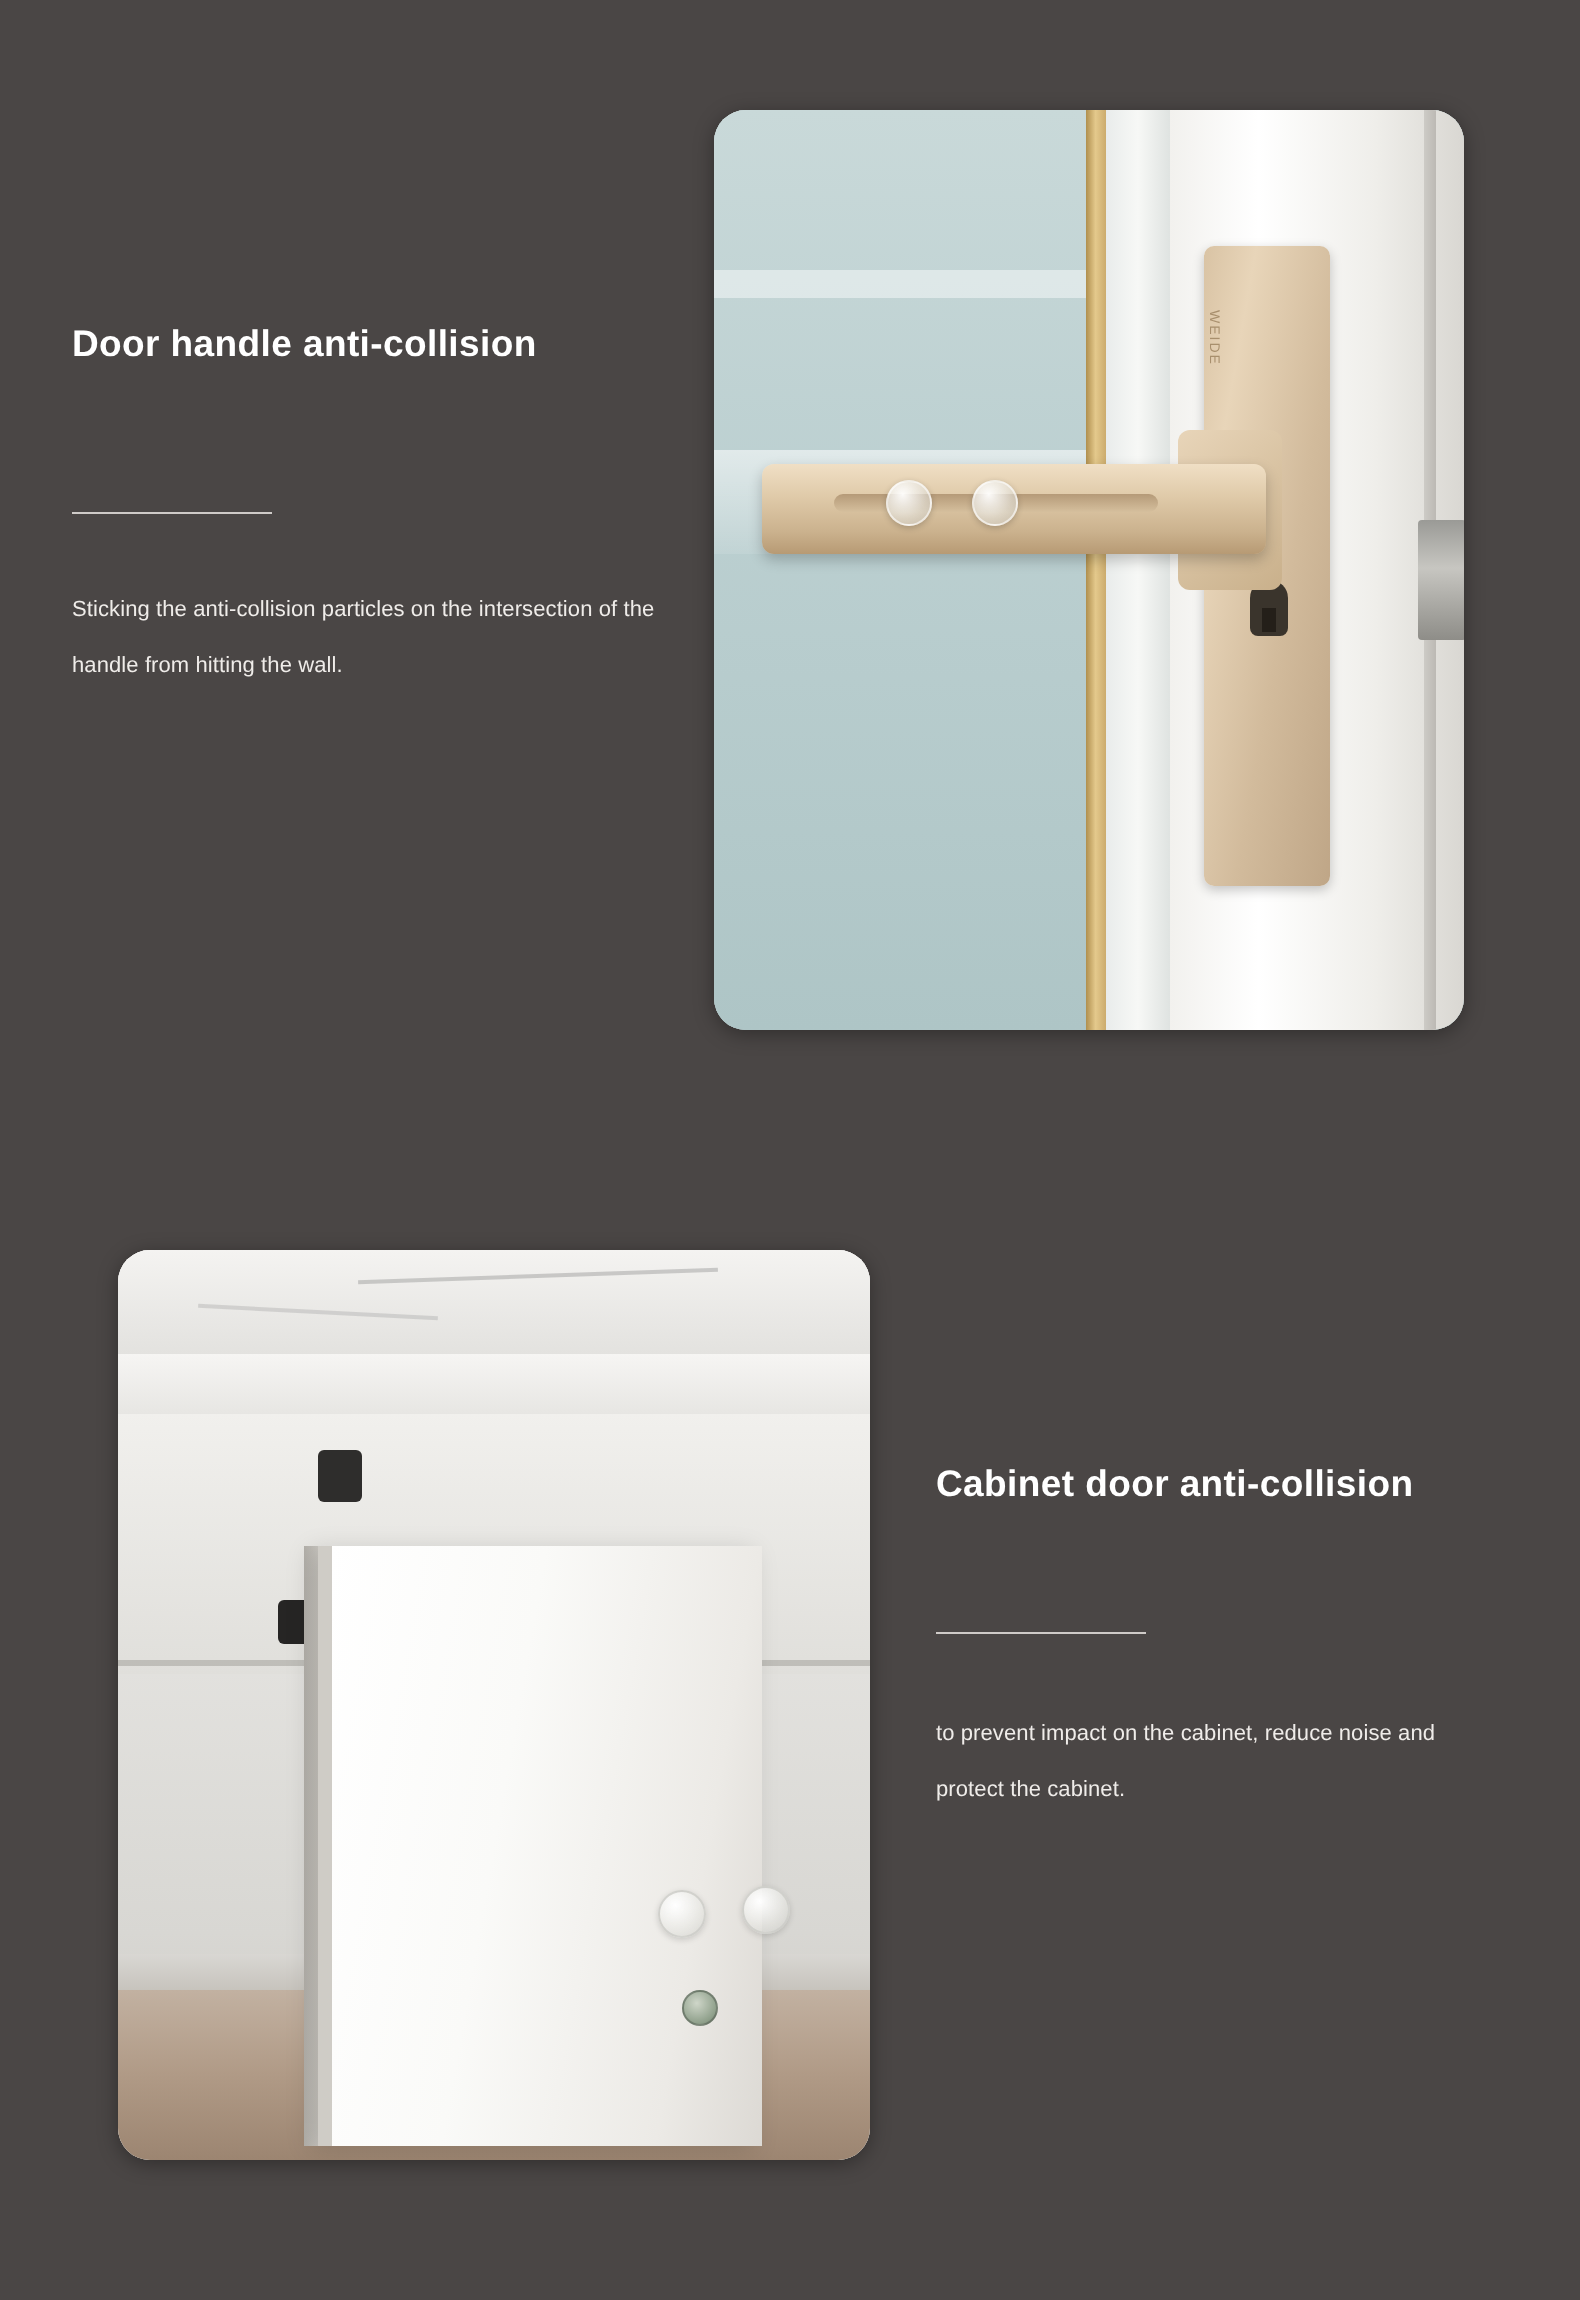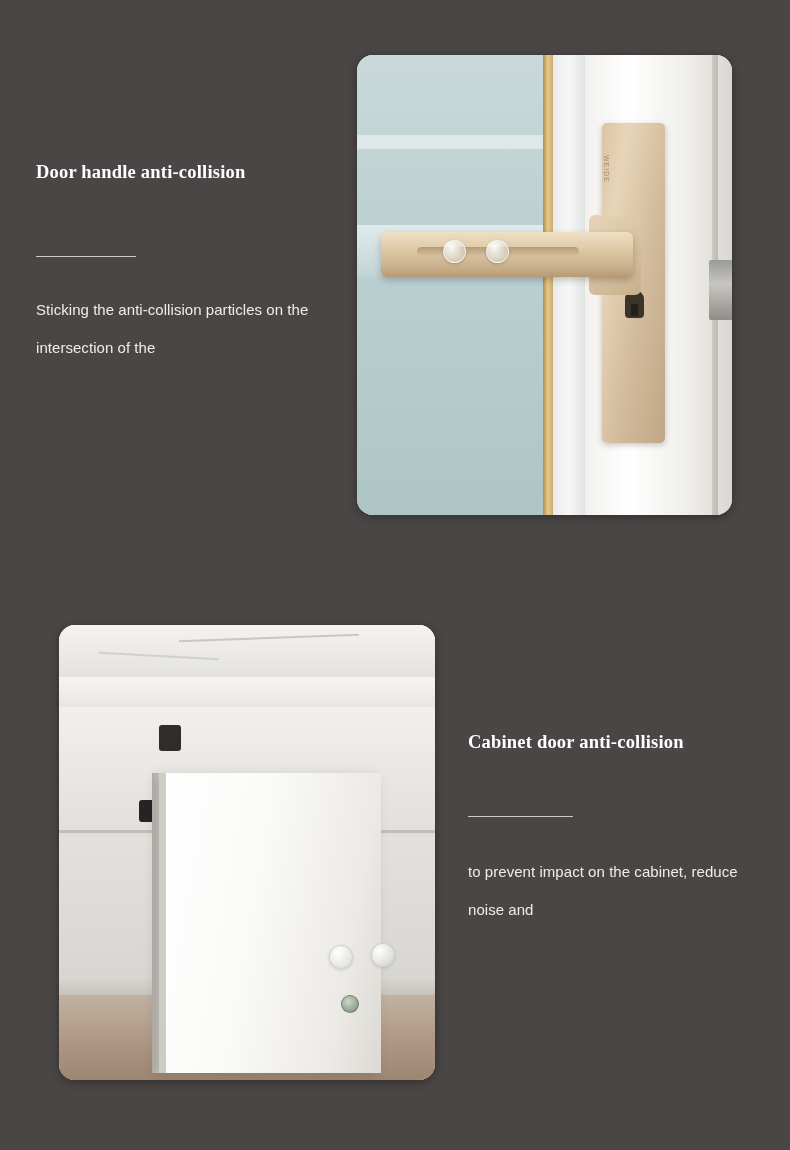--- a/index.html
+++ b/index.html
@@ -37,33 +37,32 @@
     width: 310px;
   }
 
   .heading {
     color: #ffffff;
     font-size: 18.5px;
     font-weight: bold;
     letter-spacing: 0.2px;
     line-height: 1.3;
     margin: 0;
-    font-family: Liberation Serif, serif;
   }
 
   .rule {
     width: 100px;
     height: 1px;
     background: #cfcbc8;
     margin-top: 72px;
   }
 
   .body-copy {
     color: #efece9;
-    font-size: 15px;
+    font-size: 11px;
     line-height: 2.55;
     margin-top: 34px;
     letter-spacing: 0.05px;
   }
 
   .body-copy p {
     margin: 0;
   }
 
   .photo {
@@ -339,20 +338,21 @@
 
 <div class="page">
 
   <div class="section-one">
 
     <div class="s1-text">
       <h2 class="heading">Door handle anti-collision</h2>
       <div class="rule"></div>
       <div class="body-copy">
         <p>Sticking the anti-collision particles on the intersection of the</p>
+        <p>handle from hitting the wall.</p>
       </div>
     </div>
 
     <div class="photo photo-1">
       <div class="p1-wall"></div>
       <div class="p1-glass">
         <div class="p1-glass-streak2"></div>
         <div class="p1-glass-streak"></div>
       </div>
       <div class="p1-gold-edge"></div>
@@ -395,18 +395,19 @@
         <div class="p2-dot b"></div>
         <div class="p2-screw"></div>
       </div>
     </div>
 
     <div class="s2-text">
       <h2 class="heading">Cabinet door anti-collision</h2>
       <div class="rule"></div>
       <div class="body-copy">
         <p>to prevent impact on the cabinet, reduce noise and</p>
+        <p>protect the cabinet.</p>
       </div>
     </div>
 
   </div>
 
 </div>
 
 </body></html>

